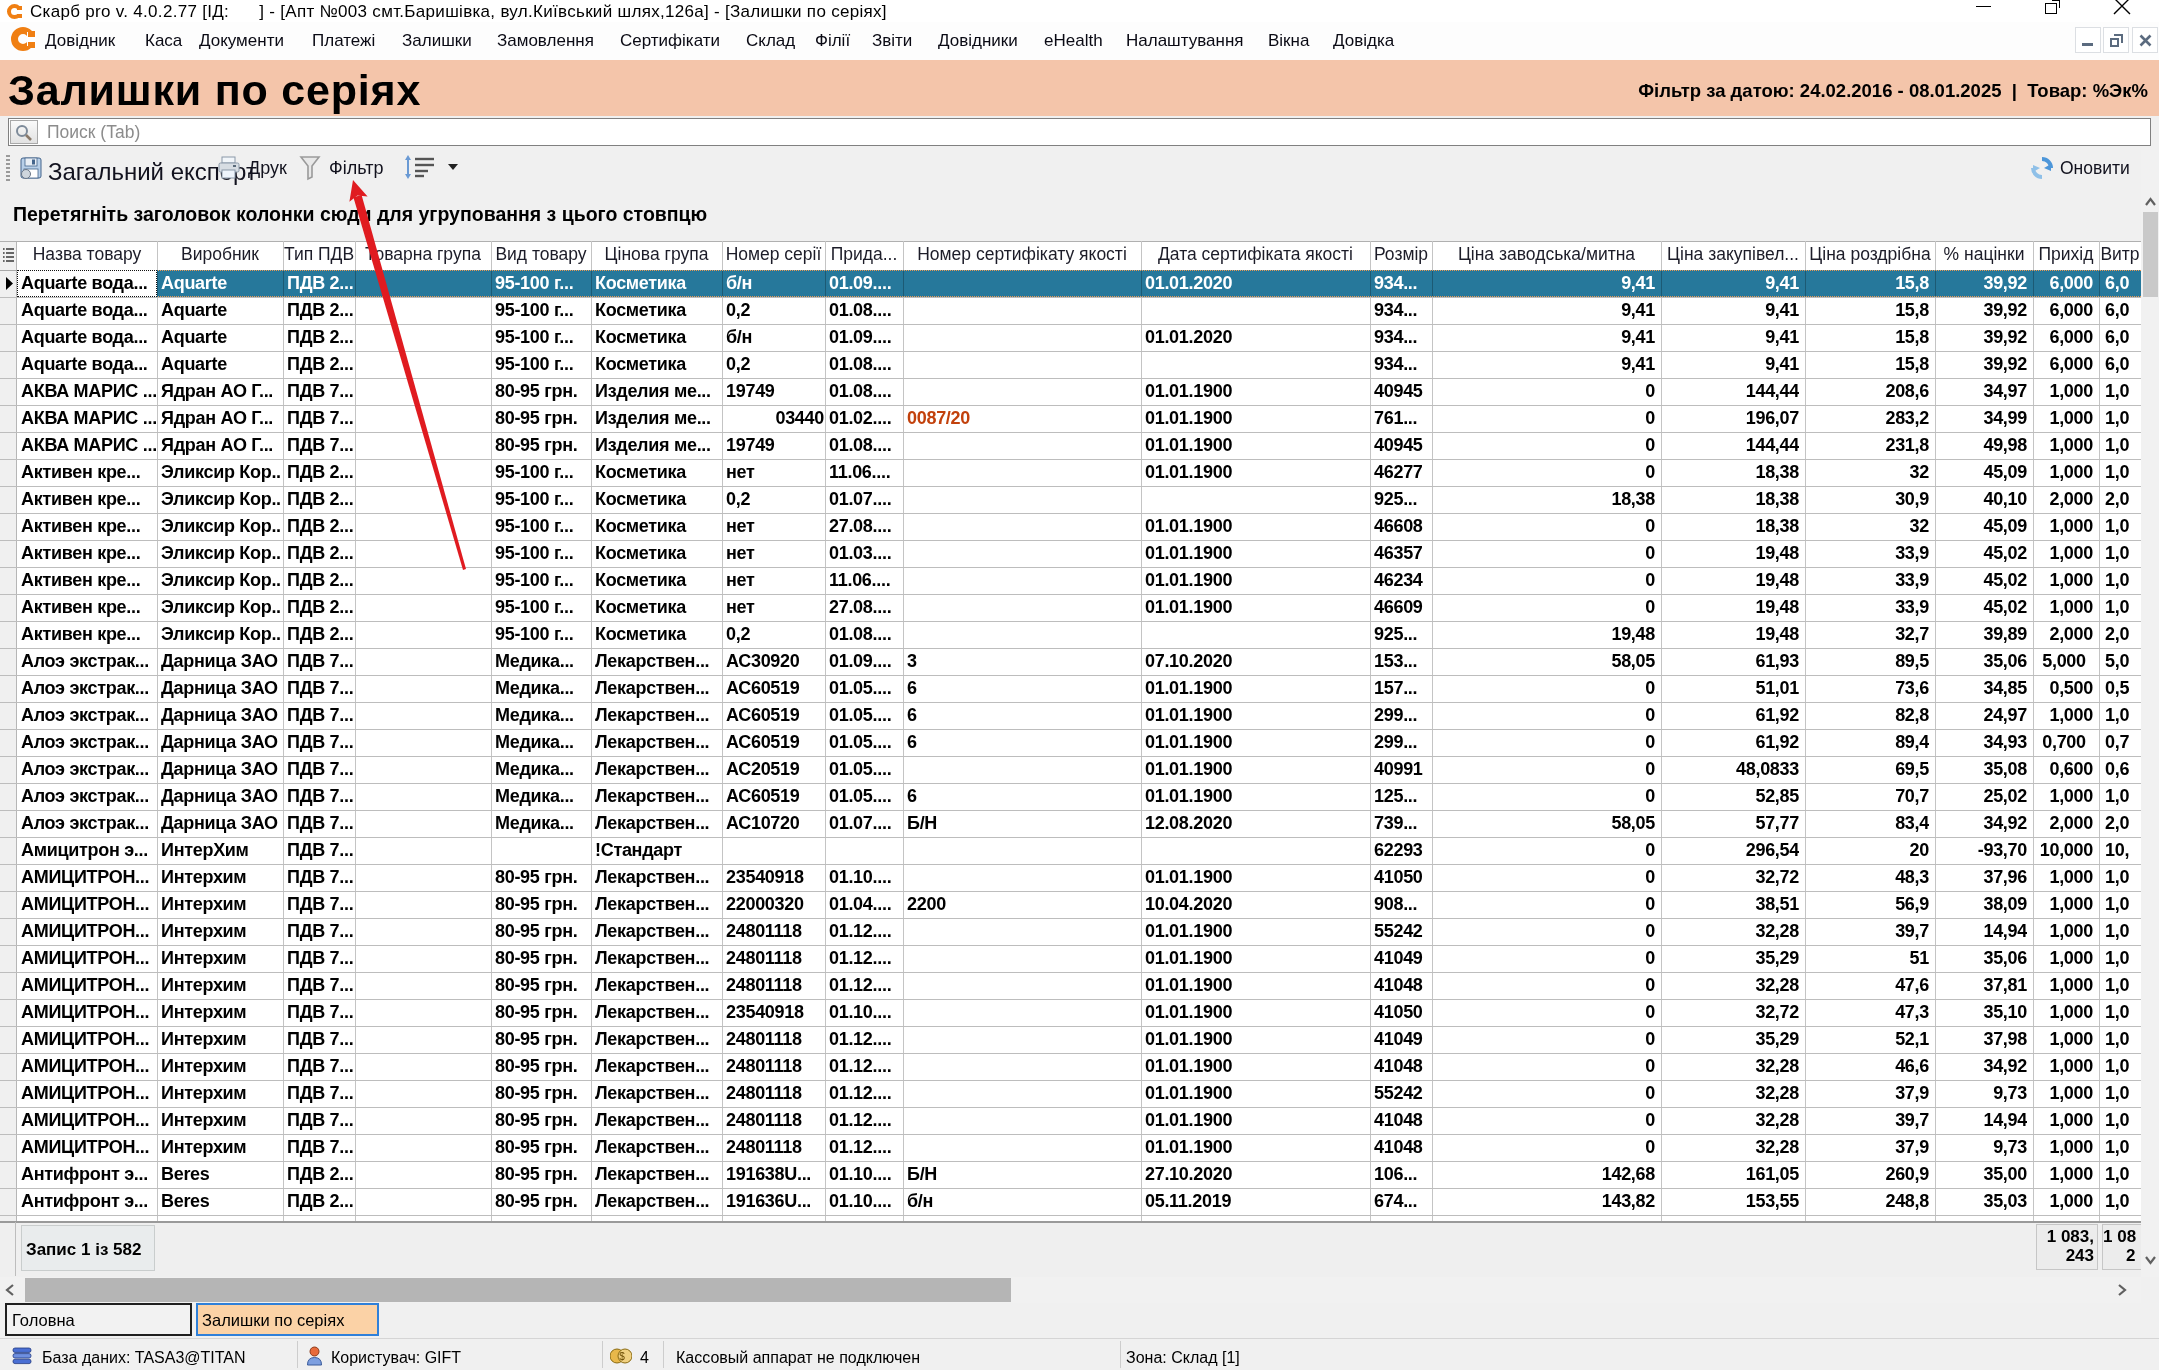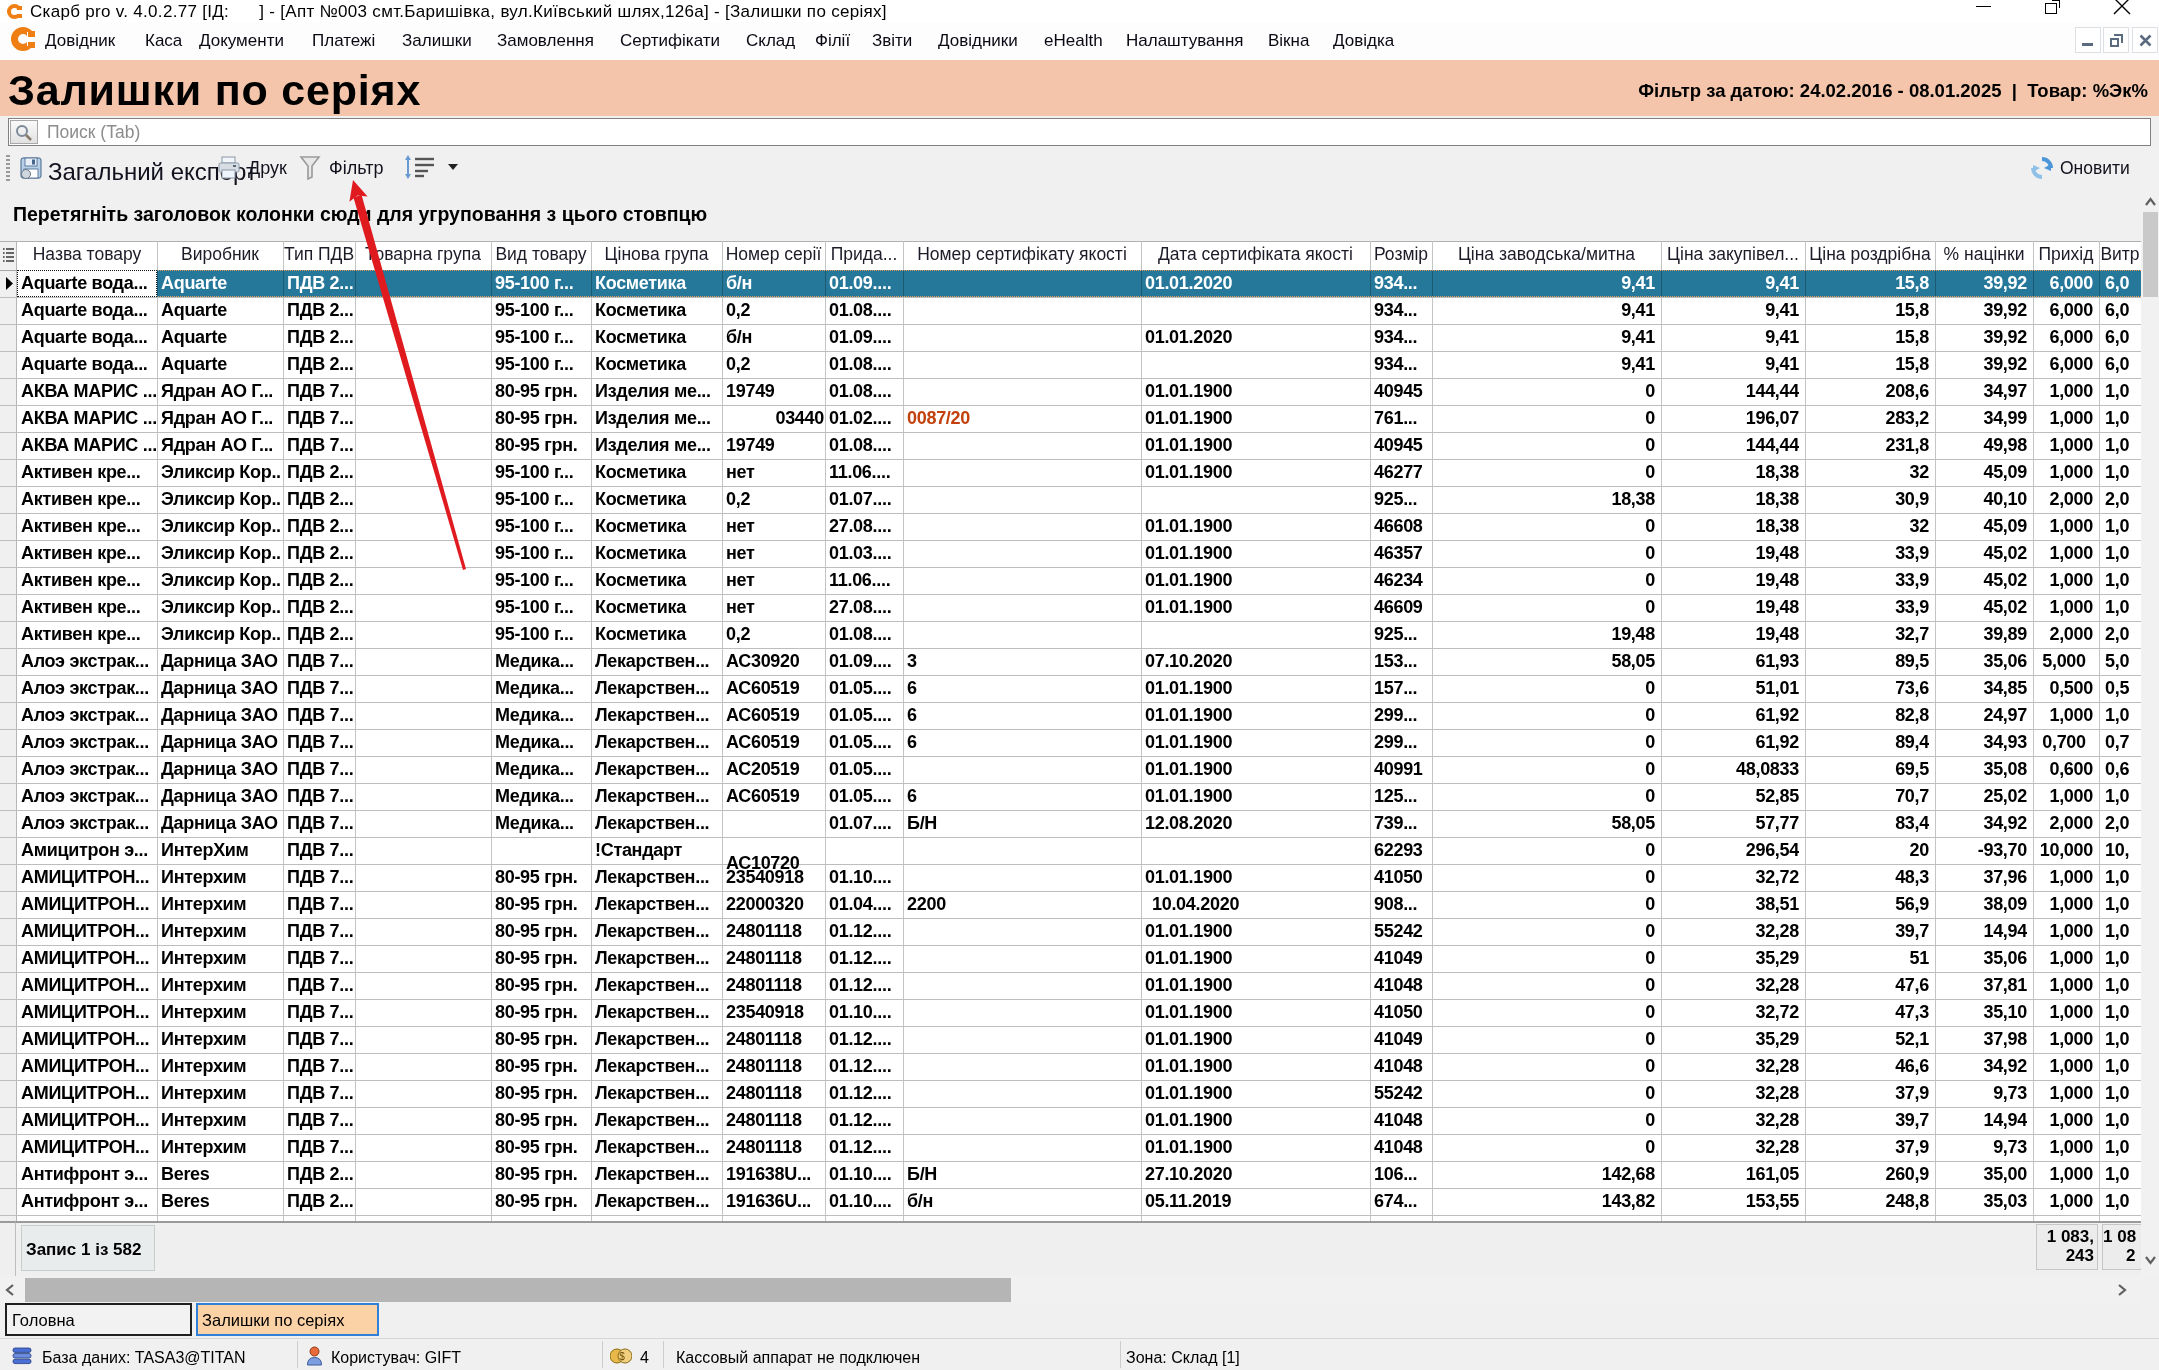--- a/index.html
+++ b/index.html
@@ -518,21 +518,21 @@
 <div class="cell" style="left:1663px;top:545px;width:136px;color:#000;text-align:right;">52,85</div>
 <div class="cell" style="left:1807px;top:545px;width:122px;color:#000;text-align:right;">70,7</div>
 <div class="cell" style="left:1937px;top:545px;width:90px;color:#000;text-align:right;">25,02</div>
 <div class="cell" style="left:2035px;top:545px;width:58px;color:#000;text-align:right;">1,000</div>
 <div class="cell" style="left:2105px;top:545px;width:38px;color:#000;">1,0</div>
 <div class="cell" style="left:21px;top:572px;width:135px;color:#000;">Алоэ экстрак...</div>
 <div class="cell" style="left:161px;top:572px;width:121px;color:#000;">Дарница ЗАО</div>
 <div class="cell" style="left:287px;top:572px;width:67px;color:#000;">ПДВ 7...</div>
 <div class="cell" style="left:495px;top:572px;width:95px;color:#000;">Медика...</div>
 <div class="cell" style="left:595px;top:572px;width:126px;color:#000;">Лекарствен...</div>
-<div class="cell" style="left:726px;top:572px;width:98px;color:#000;margin-top:40px;">АС10720</div>
+<div class="cell" style="left:726px;top:572px;width:98px;color:#000;">АС10720</div>
 <div class="cell" style="left:829px;top:572px;width:73px;color:#000;">01.07....</div>
 <div class="cell" style="left:907px;top:572px;width:233px;color:#000;">Б/Н</div>
 <div class="cell" style="left:1145px;top:572px;width:224px;color:#000;">12.08.2020</div>
 <div class="cell" style="left:1374px;top:572px;width:57px;color:#000;">739...</div>
 <div class="cell" style="left:1434px;top:572px;width:221px;color:#000;text-align:right;">58,05</div>
 <div class="cell" style="left:1663px;top:572px;width:136px;color:#000;text-align:right;">57,77</div>
 <div class="cell" style="left:1807px;top:572px;width:122px;color:#000;text-align:right;">83,4</div>
 <div class="cell" style="left:1937px;top:572px;width:90px;color:#000;text-align:right;">34,92</div>
 <div class="cell" style="left:2035px;top:572px;width:58px;color:#000;text-align:right;">2,000</div>
 <div class="cell" style="left:2105px;top:572px;width:38px;color:#000;">2,0</div>
@@ -563,21 +563,21 @@
 <div class="cell" style="left:2035px;top:626px;width:58px;color:#000;text-align:right;">1,000</div>
 <div class="cell" style="left:2105px;top:626px;width:38px;color:#000;">1,0</div>
 <div class="cell" style="left:21px;top:653px;width:135px;color:#000;">АМИЦИТРОН...</div>
 <div class="cell" style="left:161px;top:653px;width:121px;color:#000;">Интерхим</div>
 <div class="cell" style="left:287px;top:653px;width:67px;color:#000;">ПДВ 7...</div>
 <div class="cell" style="left:495px;top:653px;width:95px;color:#000;">80-95 грн.</div>
 <div class="cell" style="left:595px;top:653px;width:126px;color:#000;">Лекарствен...</div>
 <div class="cell" style="left:726px;top:653px;width:98px;color:#000;">22000320</div>
 <div class="cell" style="left:829px;top:653px;width:73px;color:#000;">01.04....</div>
 <div class="cell" style="left:907px;top:653px;width:233px;color:#000;">2200</div>
-<div class="cell" style="left:1145px;top:653px;width:224px;color:#000;margin-left:7px;">10.04.2020</div>
+<div class="cell" style="left:1145px;top:653px;width:224px;color:#000;">10.04.2020</div>
 <div class="cell" style="left:1374px;top:653px;width:57px;color:#000;">908...</div>
 <div class="cell" style="left:1434px;top:653px;width:221px;color:#000;text-align:right;">0</div>
 <div class="cell" style="left:1663px;top:653px;width:136px;color:#000;text-align:right;">38,51</div>
 <div class="cell" style="left:1807px;top:653px;width:122px;color:#000;text-align:right;">56,9</div>
 <div class="cell" style="left:1937px;top:653px;width:90px;color:#000;text-align:right;">38,09</div>
 <div class="cell" style="left:2035px;top:653px;width:58px;color:#000;text-align:right;">1,000</div>
 <div class="cell" style="left:2105px;top:653px;width:38px;color:#000;">1,0</div>
 <div class="cell" style="left:21px;top:680px;width:135px;color:#000;">АМИЦИТРОН...</div>
 <div class="cell" style="left:161px;top:680px;width:121px;color:#000;">Интерхим</div>
 <div class="cell" style="left:287px;top:680px;width:67px;color:#000;">ПДВ 7...</div>

